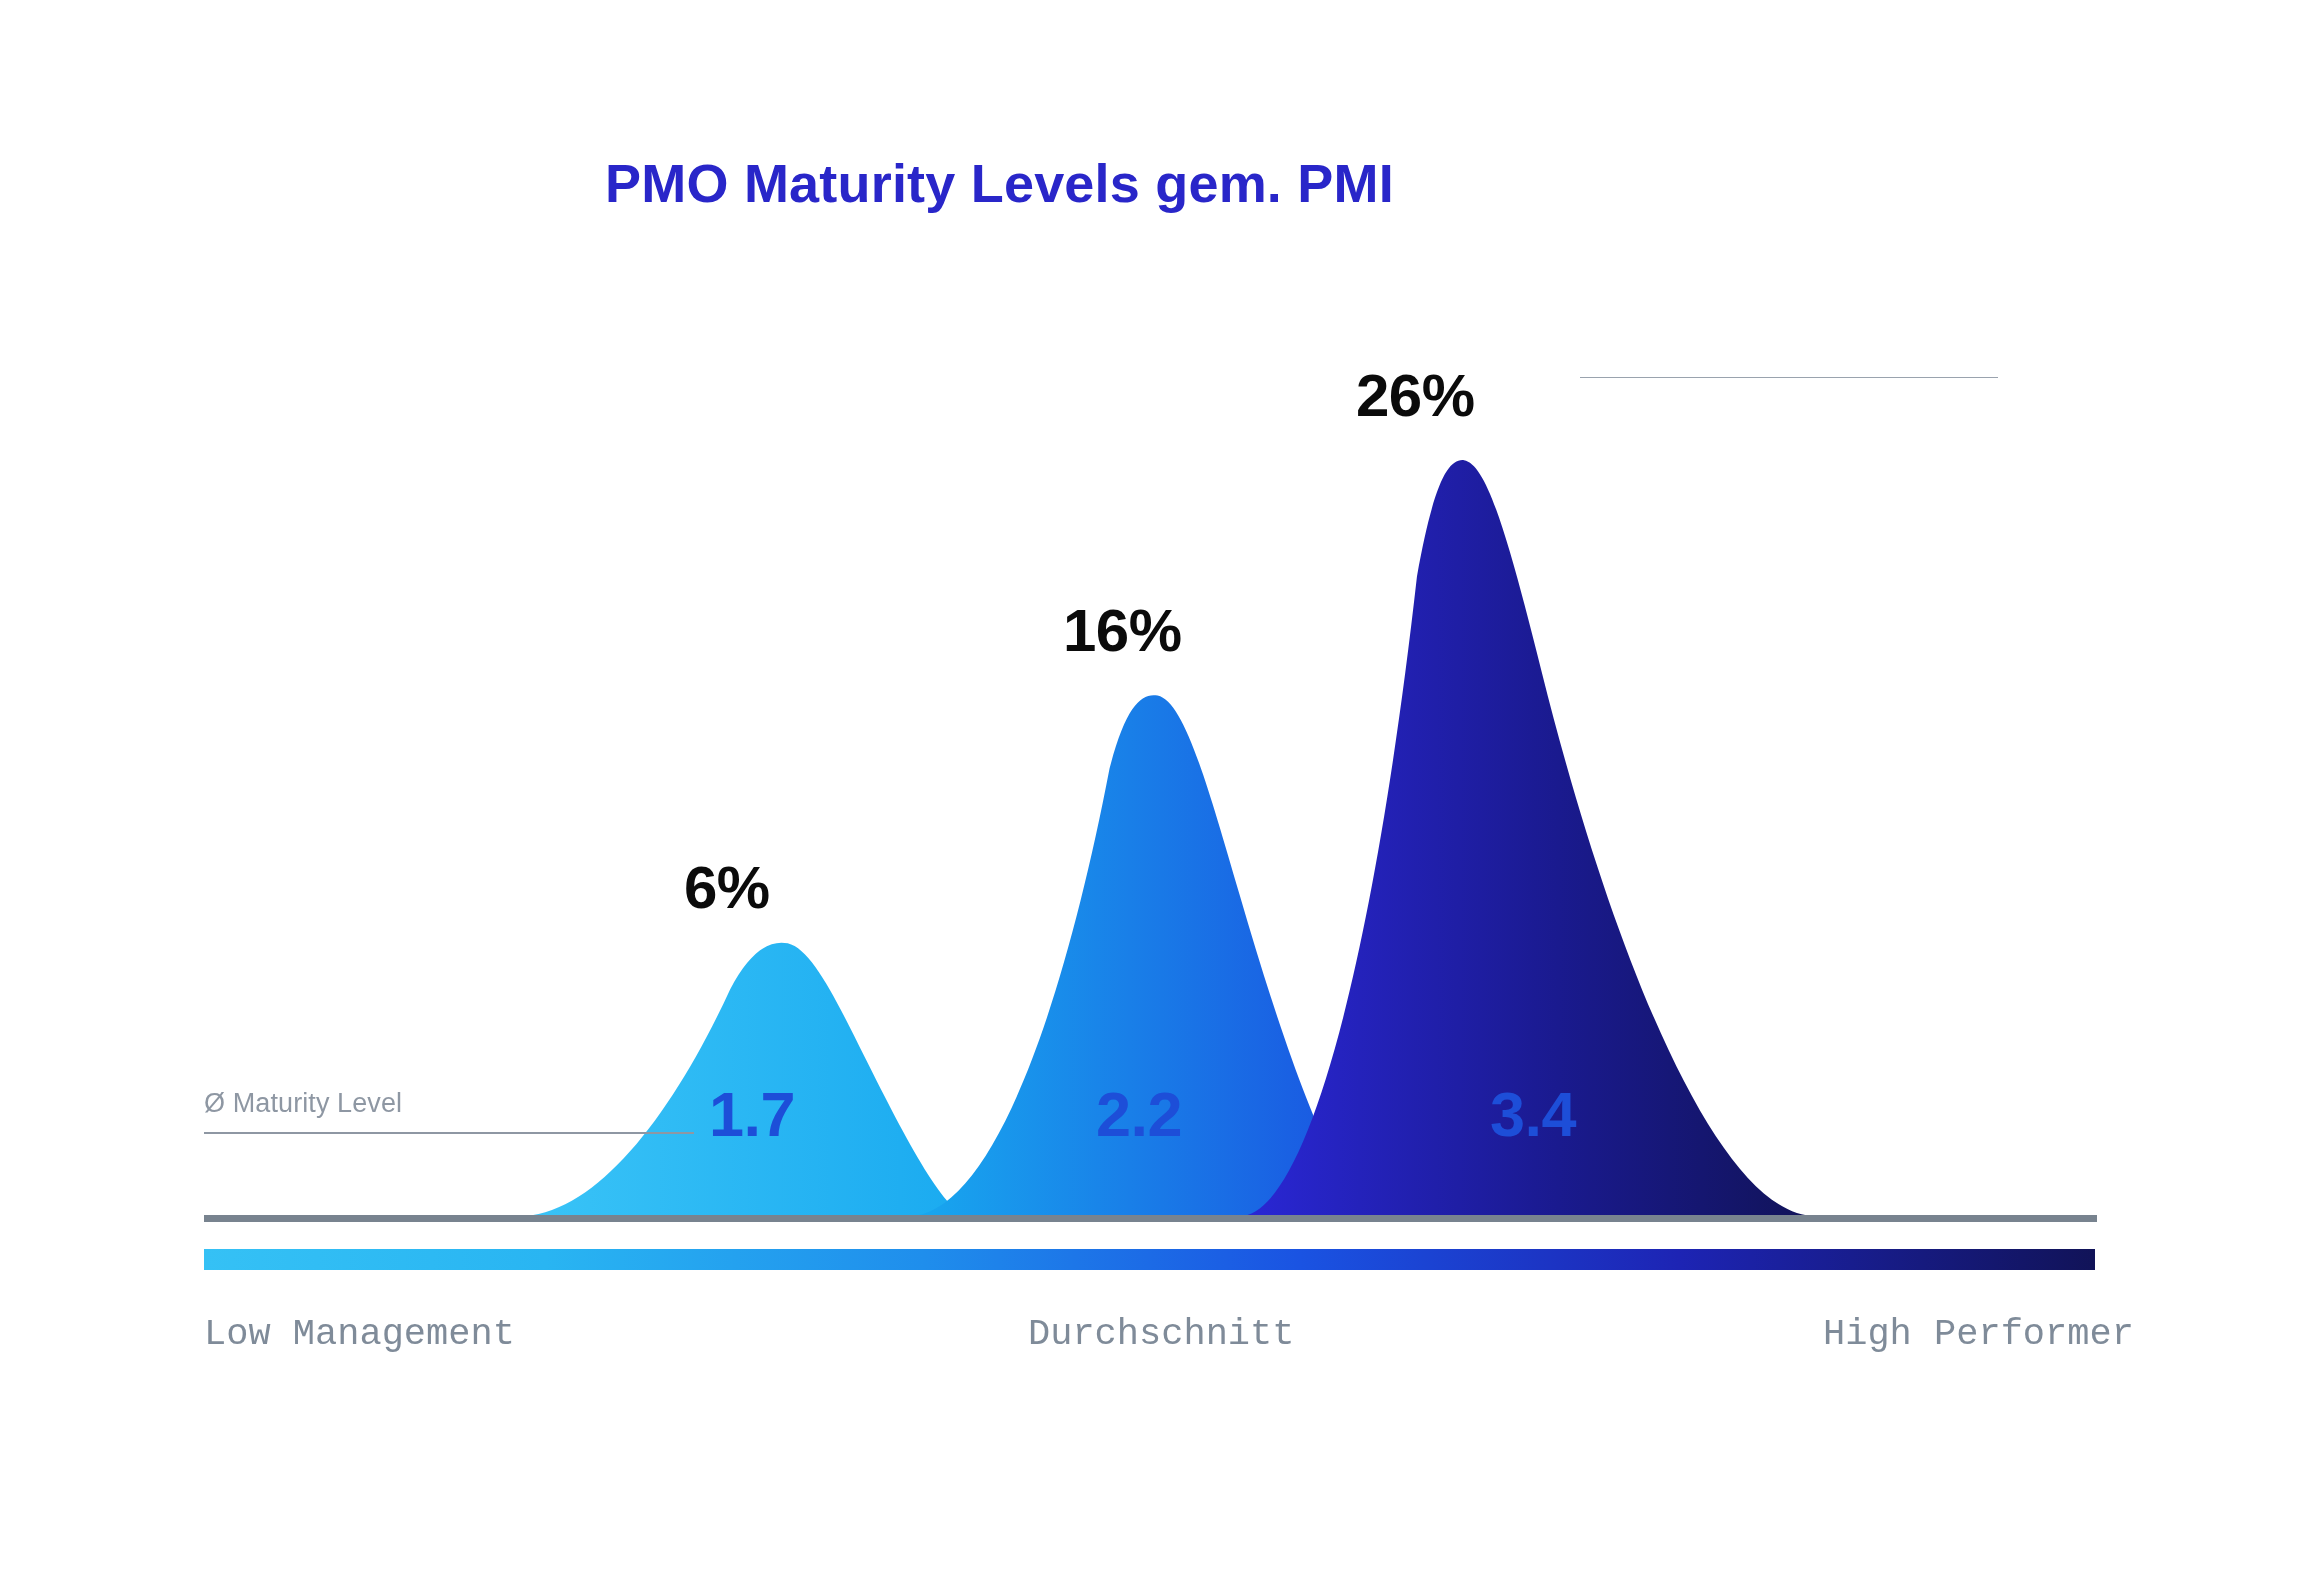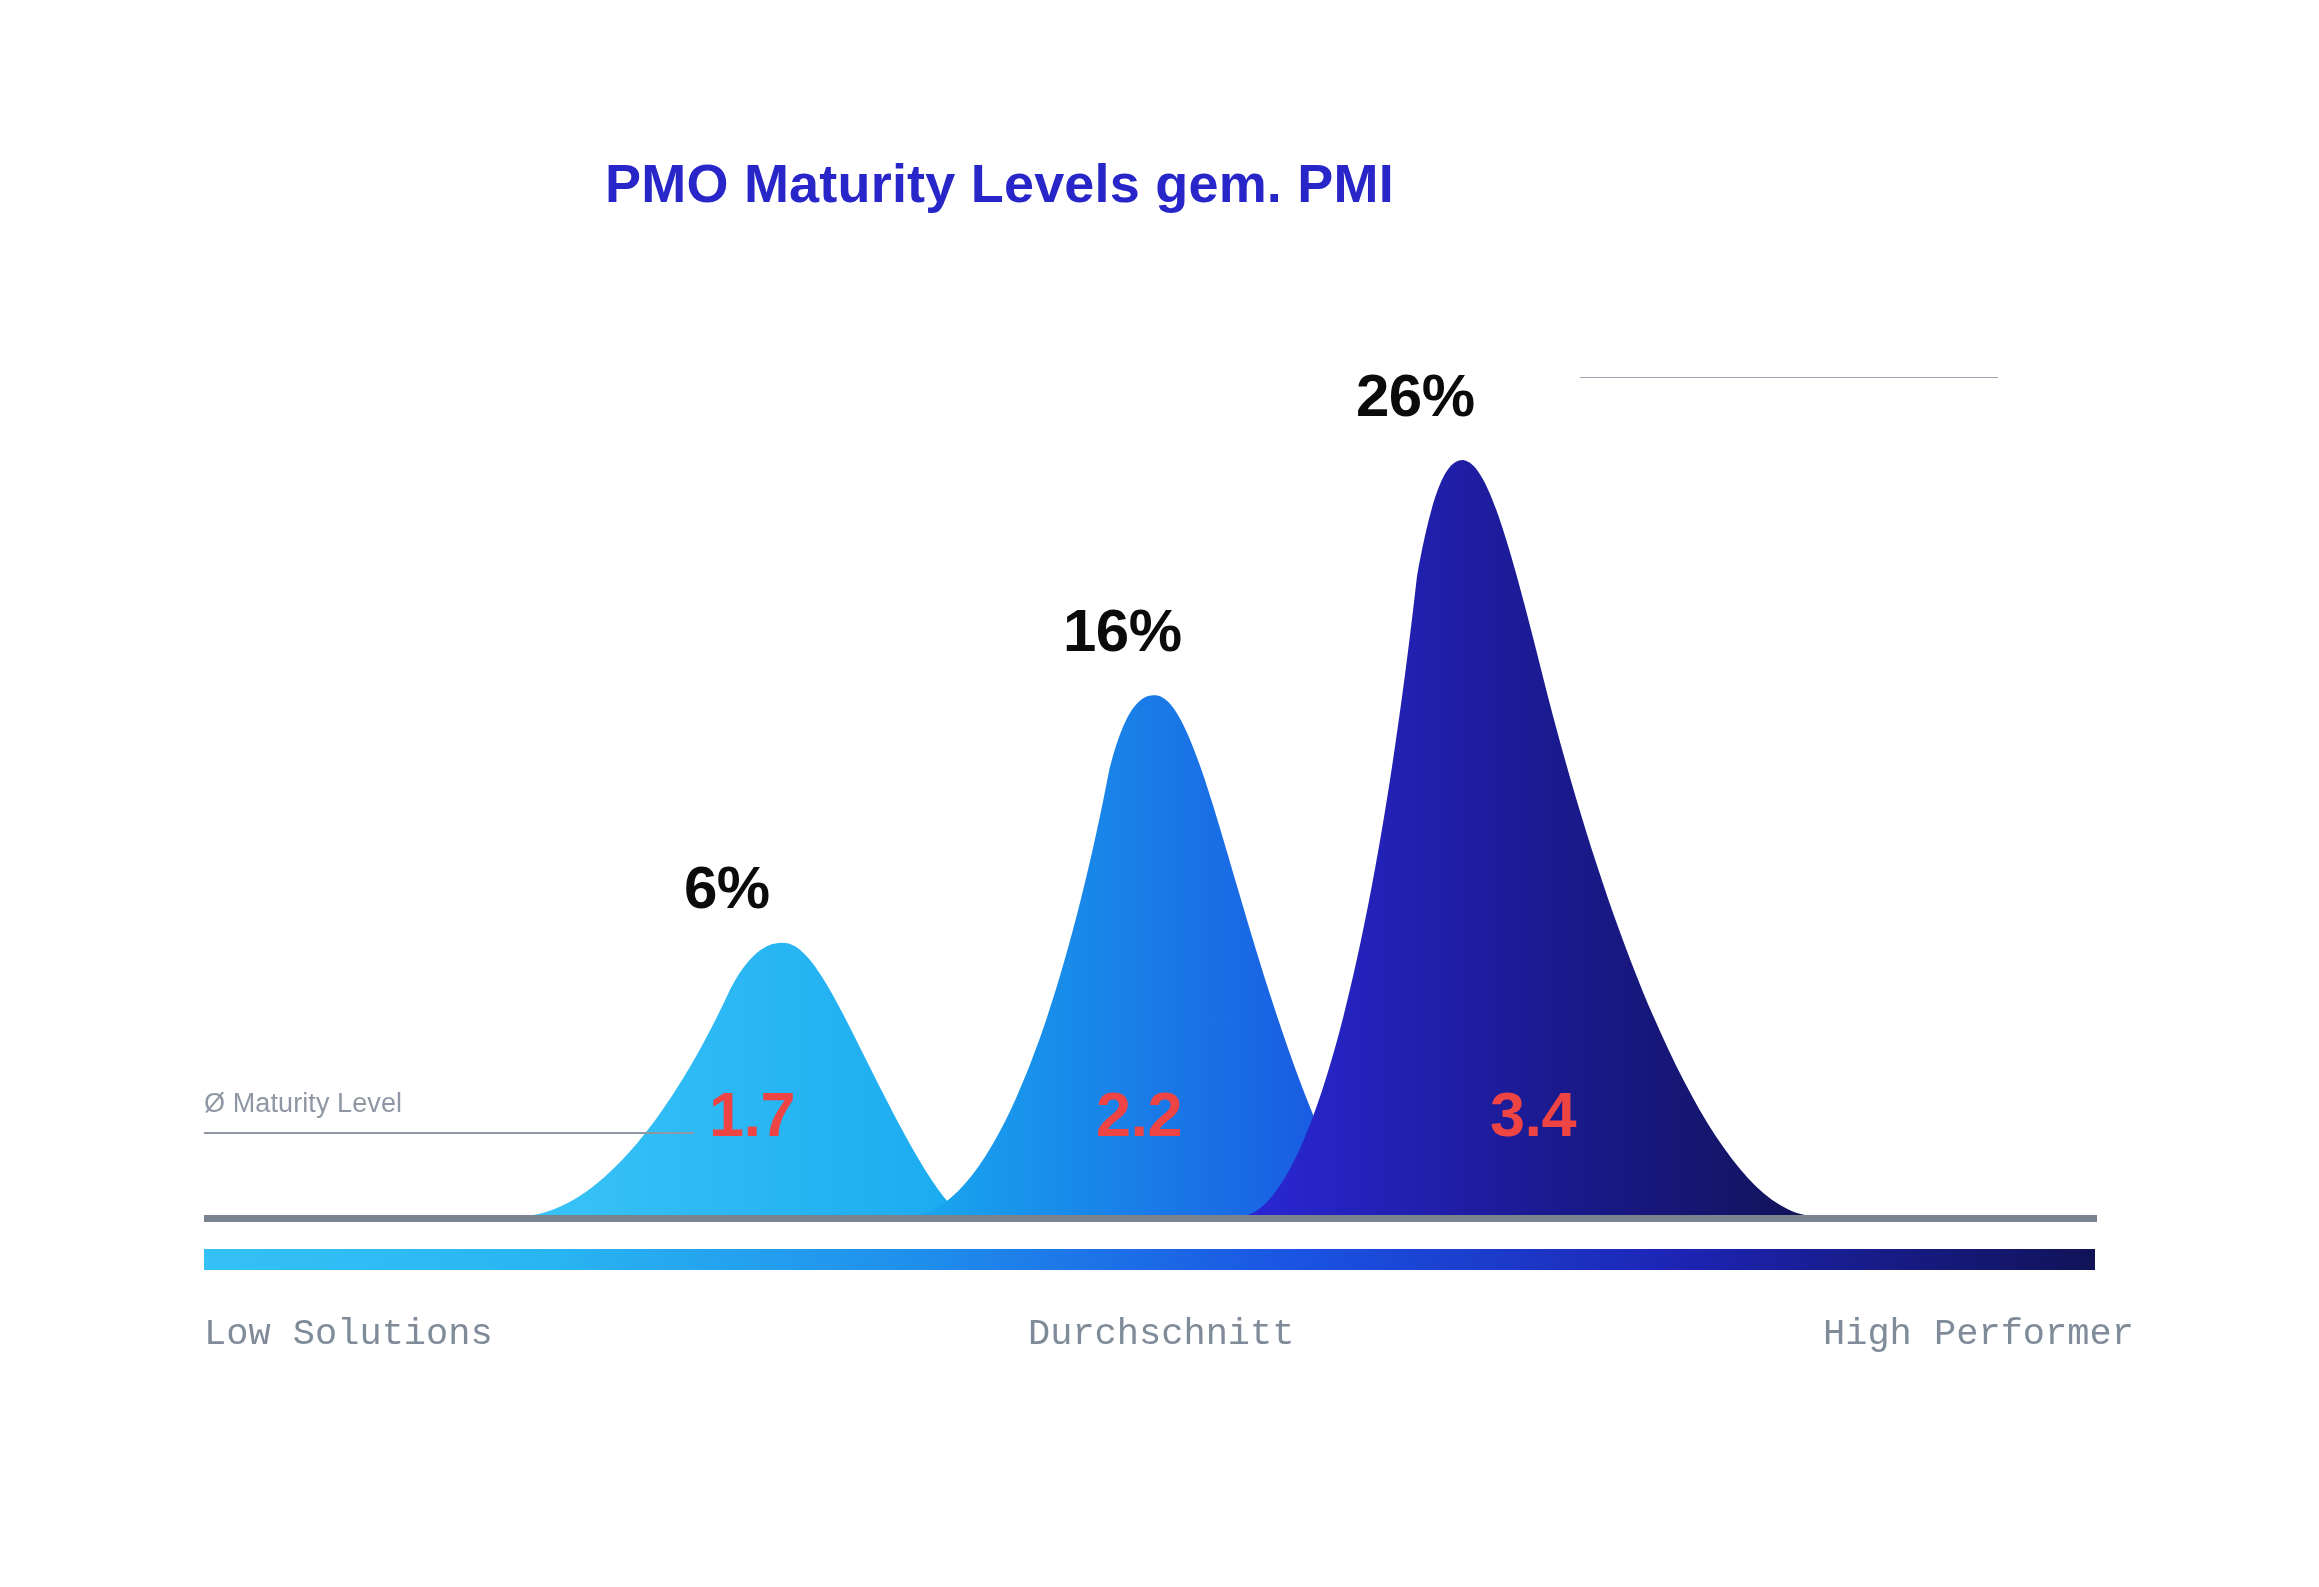--- a/index.html
+++ b/index.html
@@ -54,21 +54,21 @@
   }
   #pct-label-0 { left: 684px;  top: 853px; }
   #pct-label-1 { left: 1063px; top: 596px; text-align: right; }
   #pct-label-2 { left: 1356px; top: 361px; }
 
   
   .val-label {
     position: absolute;
     font-size: 63px;
     font-weight: bold;
-    color: #ef4444;
+    color: #1d4ed8;
     white-space: nowrap;
     letter-spacing: -0.5px;
   }
   #val-label-0 { left: 709px;  top: 1078px; }
   #val-label-1 { left: 1096px; top: 1078px; }
   #val-label-2 { left: 1490px; top: 1078px; }
 
   
   #annotation-savings {
     position: absolute;
@@ -213,19 +213,19 @@
 
   <div id="annotation-maturity">
     <div class="ann-text">Ø Maturity Level</div>
     <div class="ann-rule"></div>
   </div>
 
   <div id="axis-line"></div>
 
   <div id="spectrum-bar"></div>
 
-  <div class="axis-tick" id="axis-tick-0">Low Solutions</div>
+  <div class="axis-tick" id="axis-tick-0">Low Management</div>
   <div class="axis-tick" id="axis-tick-1">Durchschnitt</div>
   <div class="axis-tick" id="axis-tick-2">High Performer</div>
 
 
 </div>
 
 
 </body></html>

